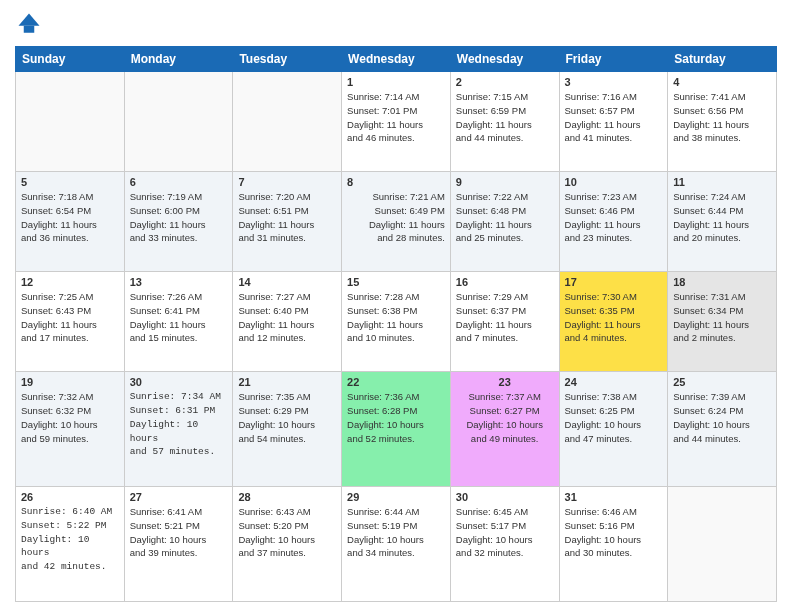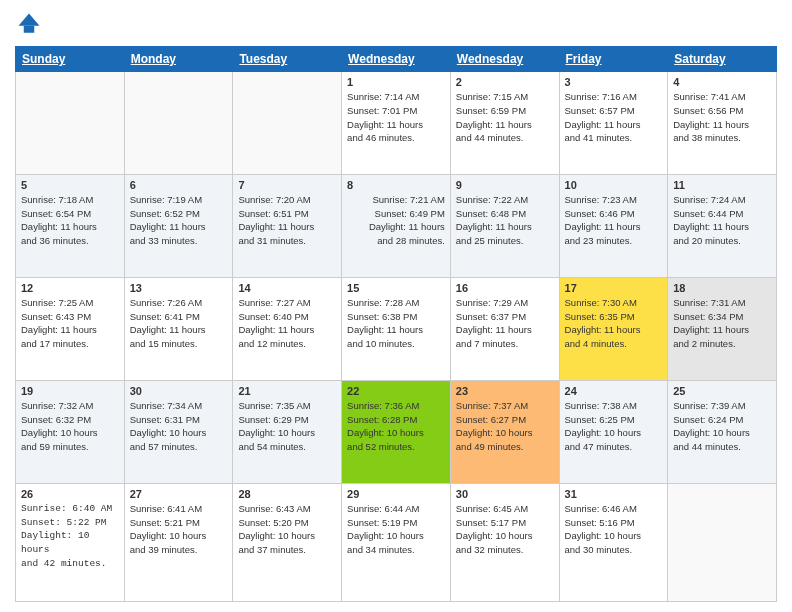--- a/index.html
+++ b/index.html
@@ -66,21 +66,20 @@
       width: 100%;
       table-layout: fixed;
     }
     .calendar th {
       background-color: #1a6ab5;
       color: #fff;
       text-align: left;
       padding: 5px 6px;
       font-size: 12px;
       border: 1px solid #1a6ab5;
-      text-decoration: underline;
     }
     .calendar td {
       border: 1px solid #ccc;
       vertical-align: top;
       padding: 4px 5px;
       font-size: 10px;
       color: #333;
       background: #fff;
       height: 80px;
     }
@@ -178,21 +177,21 @@
           <td style="background: rgb(240, 244, 248);">
             <span class="day-num">5</span>
             <div class="day-info" style="white-space: pre-line;">Sunrise: 7:18 AM
 Sunset: 6:54 PM
 Daylight: 11 hours
 and 36 minutes.</div>
           </td>
           <td style="background: rgb(240, 244, 248);">
             <span class="day-num">6</span>
             <div class="day-info" style="white-space: pre-line;">Sunrise: 7:19 AM
-Sunset: 6:52 PM
+Sunset: 6:00 PM
 Daylight: 11 hours
 and 33 minutes.</div>
           </td>
           <td style="background: rgb(240, 244, 248);">
             <span class="day-num">7</span>
             <div class="day-info" style="white-space: pre-line;">Sunrise: 7:20 AM
 Sunset: 6:51 PM
 Daylight: 11 hours
 and 31 minutes.</div>
           </td>
@@ -279,40 +278,40 @@
         <tr>
           <td style="background: rgb(240, 244, 248);">
             <span class="day-num">19</span>
             <div class="day-info" style="white-space: pre-line;">Sunrise: 7:32 AM
 Sunset: 6:32 PM
 Daylight: 10 hours
 and 59 minutes.</div>
           </td>
           <td style="background: rgb(240, 244, 248);">
             <span class="day-num">30</span>
-            <div class="day-info" style="white-space: pre-line;">Sunrise: 7:34 AM
+            <div class="day-info" style="white-space: pre-line; font-family: Liberation Mono, monospace;">Sunrise: 7:34 AM
 Sunset: 6:31 PM
 Daylight: 10 hours
 and 57 minutes.</div>
           </td>
           <td style="background: rgb(240, 244, 248);">
             <span class="day-num">21</span>
             <div class="day-info" style="white-space: pre-line;">Sunrise: 7:35 AM
 Sunset: 6:29 PM
 Daylight: 10 hours
 and 54 minutes.</div>
           </td>
-          <td style="background: #84cc16;">
+          <td style="background: #86efac;">
             <span class="day-num">22</span>
             <div class="day-info" style="white-space: pre-line;">Sunrise: 7:36 AM
 Sunset: 6:28 PM
 Daylight: 10 hours
 and 52 minutes.</div>
           </td>
-          <td style="background: #fdba74;">
+          <td style="background: #f0abfc; text-align: center;">
             <span class="day-num">23</span>
             <div class="day-info" style="white-space: pre-line;">Sunrise: 7:37 AM
 Sunset: 6:27 PM
 Daylight: 10 hours
 and 49 minutes.</div>
           </td>
           <td style="background: rgb(240, 244, 248);">
             <span class="day-num">24</span>
             <div class="day-info" style="white-space: pre-line;">Sunrise: 7:38 AM
 Sunset: 6:25 PM

